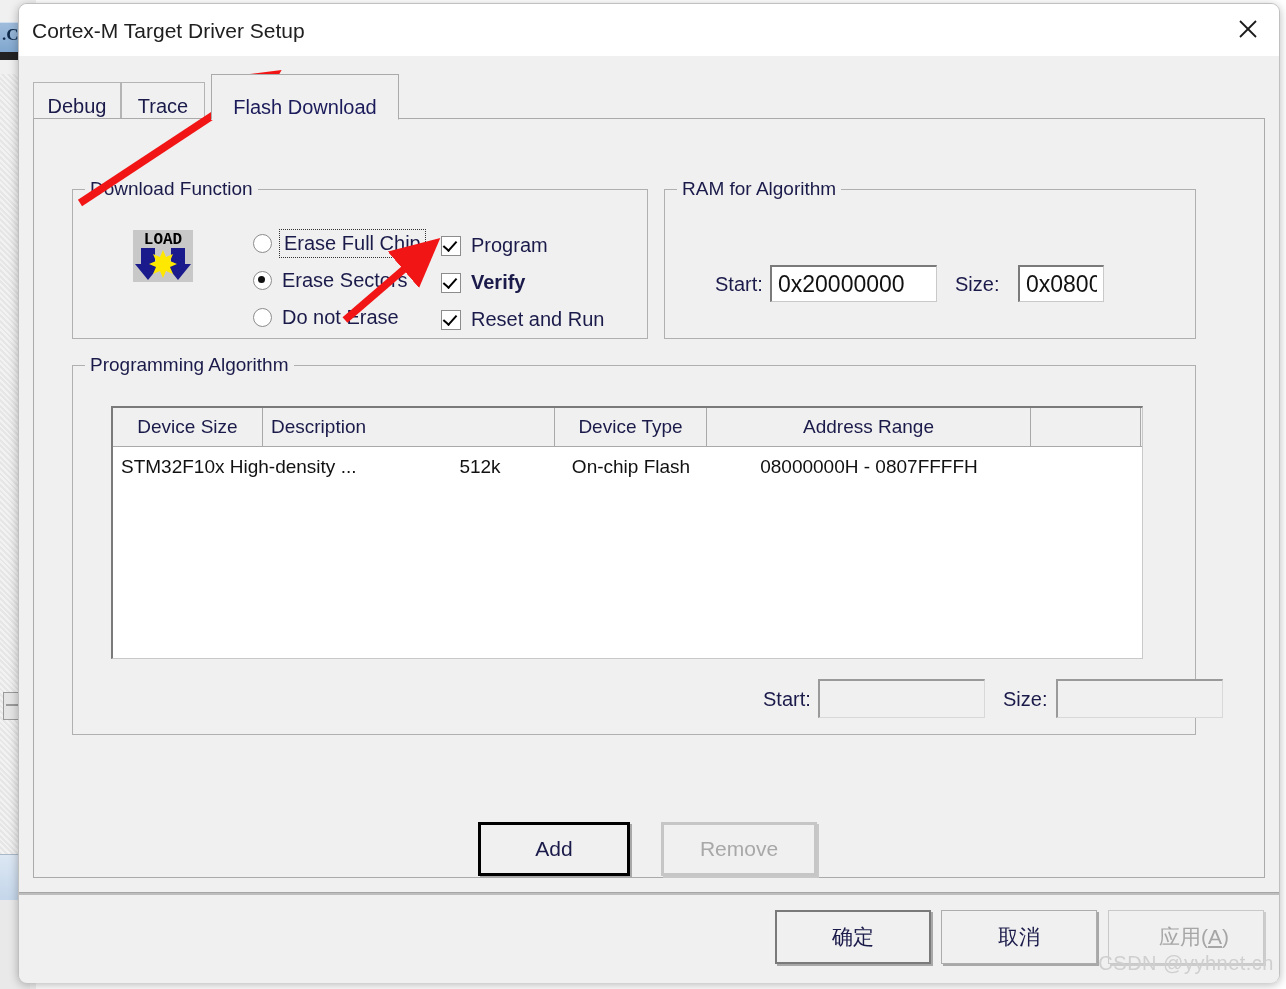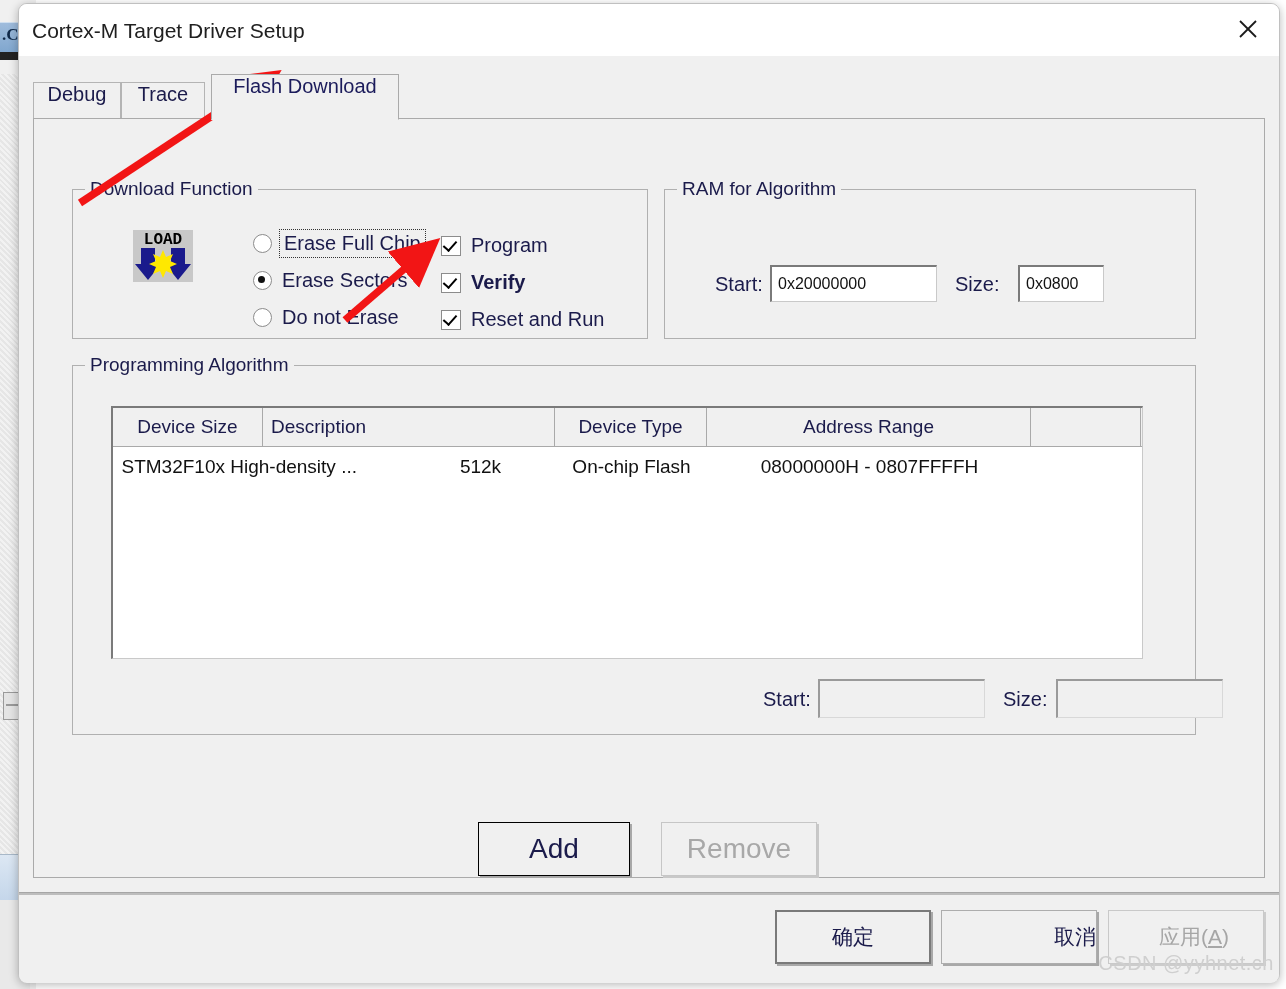--- a/index.html
+++ b/index.html
@@ -94,21 +94,21 @@
     box-sizing: border-box;
   }
 
   
   #tabstrip { position:absolute; left:14px; top:18px; height:44px; }
   .tab {
     position:absolute; top:8px; height:36px;
     background:#f0f0f0;
     border:1px solid #b4b4b4;
     border-bottom:none;
-    display:flex; align-items:flex-start; justify-content:center;
+    display:flex; align-items:flex-end; justify-content:center;
     font-size:20px; color:#1b1b4b;
     box-sizing:border-box;
     cursor:default;
   }
   .tab.selected {
     top:0px; height:46px;
     background:#f0f0f0;
     border:1px solid #aaaaaa;
     border-bottom:1px solid #f0f0f0;
     z-index:5;
@@ -189,21 +189,21 @@
   
   .fieldlabel {
     position:absolute; font-size:20px; color:#1b1b4b; white-space:nowrap;
   }
   .textfield {
     position:absolute; background:#ffffff;
     border:1px solid #c9c9c9;
     border-top:2px solid #7a7a7a;
     border-left:2px solid #7a7a7a;
     box-sizing:border-box;
-    font-size:16px; color:#111;
+    font-size:23px; color:#111;
     padding:3px 6px;
     font-family:"Liberation Sans", sans-serif;
     outline:none;
   }
   .textfield.disabled { background:#f0f0f0; border-color:#d8d8d8; border-top-color:#9a9a9a; border-left-color:#9a9a9a; }
 
   #ram-start-label { left:50px;  top:83px; }
   #ram-start-input { left:105px; top:75px; width:167px; height:37px; }
   #ram-size-label  { left:290px; top:83px; }
   #ram-size-input  { left:353px; top:75px; width:86px; height:37px; }
@@ -229,44 +229,44 @@
     font-size:19px; color:#1b1b4b;
     padding:0 8px;
     cursor:default;
   }
   .th.c0{ width:292px; }
   .th.c1{ width:150px; justify-content:center; }
   .th.c2{ width:152px; justify-content:center; }
   .th.c3{ width:324px; justify-content:center; }
   .th.c4{ width:110px; border-right:none; }
 
-  #algo-body .tr { display:flex; height:40px;justify-content:center; }
+  #algo-body .tr { display:flex; height:40px; }
   #algo-body .td {
     box-sizing:border-box; display:flex; align-items:center;
     font-size:19px; color:#111; padding:0 8px;
   }
   .td.c0{ width:292px; }
   .td.c1{ width:150px; justify-content:center; }
   .td.c2{ width:152px; justify-content:center; }
   .td.c3{ width:324px; justify-content:center; }
   .td.c4{ width:110px; }
 
   #alg-start-label { left:690px; top:322px; }
   #alg-start-input { left:745px; top:313px; width:167px; height:39px; }
   #alg-size-label  { left:930px; top:322px; }
   #alg-size-input  { left:983px; top:313px; width:167px; height:39px; }
 
   
   .pushbtn {
     position:absolute;
     background:#f0f0f0;
-    border:1px solid #000000;
+    border:3px solid #000000;
     box-shadow: 2px 2px 0 #a8a8a8;
     display:flex; align-items:center; justify-content:center;
-    font-size:28px; color:#1b1b4b;
+    font-size:21px; color:#1b1b4b;
     box-sizing:border-box;
     cursor:default;
   }
   .pushbtn.disabled { color:#a8a8a8; border-color:#c6c6c6; box-shadow:2px 2px 0 #c8c8c8; }
 
   #btn-add    { left:444px; top:703px; width:152px; height:54px; }
   #btn-remove { left:627px; top:703px; width:156px; height:54px; }
 
   
   #footer-sep {
@@ -281,21 +281,21 @@
     border-radius:0 0 8px 8px;
   }
   .dlgbtn {
     position:absolute; top:15px; height:54px; width:156px;
     background:#f0f0f0; border:1px solid #adadad;
     box-shadow:2px 2px 0 #a8a8a8;
     display:flex; align-items:center; justify-content:center;
     font-size:21px; color:#1b1b4b; box-sizing:border-box; cursor:default;
   }
   #btn-ok     { left:756px; border:2px solid #7a7a7a; }
-  #btn-cancel { left:922px;justify-content:flex-end; }
+  #btn-cancel { left:922px; }
   #btn-apply  { left:1089px; color:#a6a6a6; border-color:#c9c9c9; box-shadow:2px 2px 0 #cccccc;padding-left:16px; }
   #btn-apply u { text-decoration:underline; }
 
   
   #watermark {
     position:absolute; right:5px; bottom:8px;
     font-size:20px; color:#cfcfcf;
     white-space:nowrap; letter-spacing:0.5px;
   }
 

